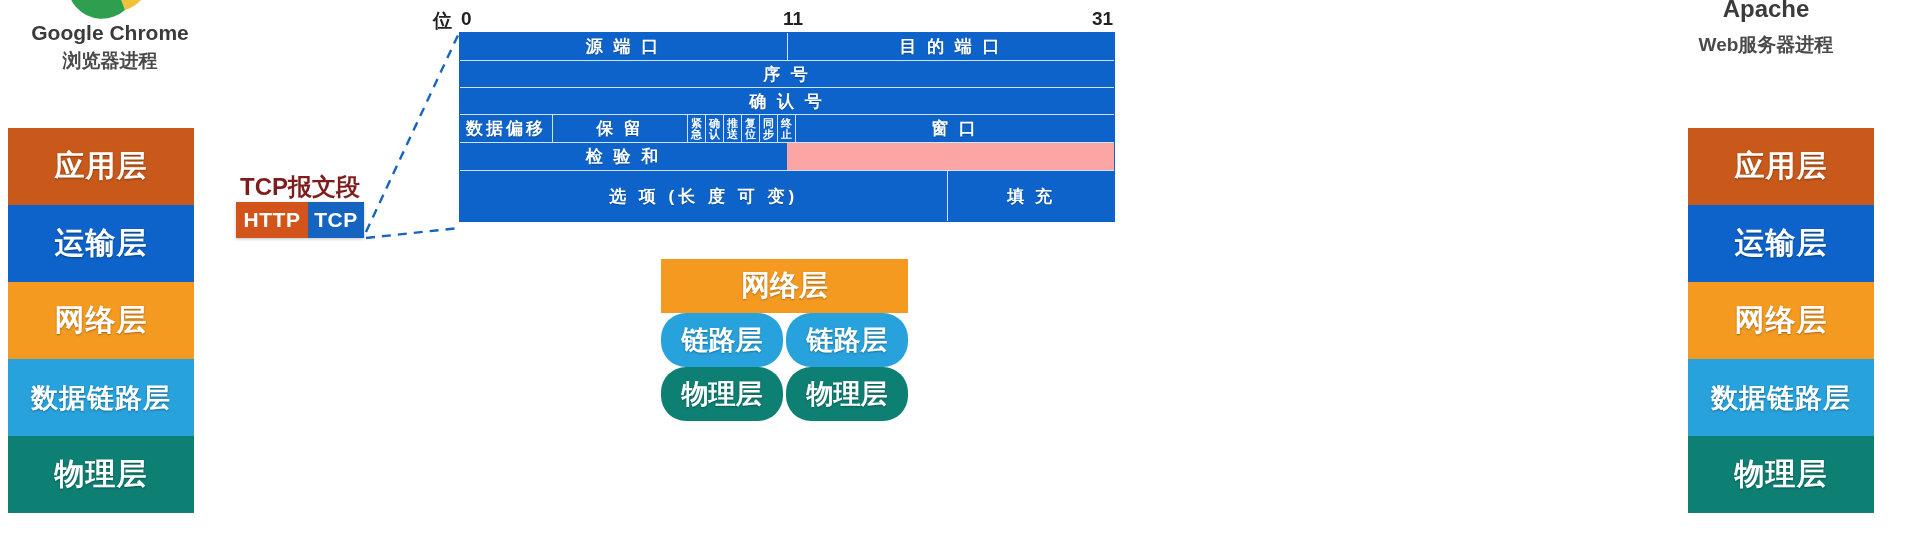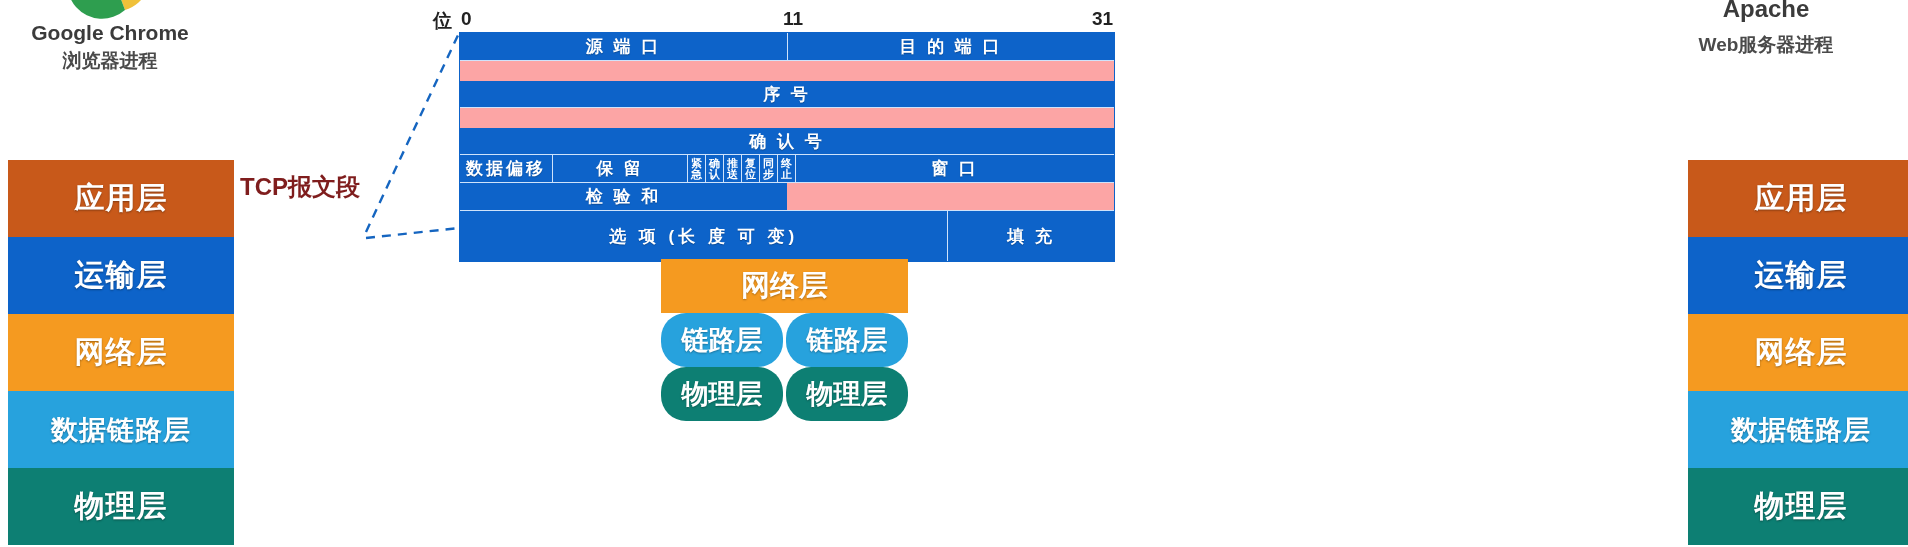--- a/index.html
+++ b/index.html
@@ -5,21 +5,21 @@
   html,body{margin:0;padding:0;}
   body{
     width:1908px;height:547px;
     background:#ffffff;
     font-family:"Liberation Sans","DejaVu Sans",sans-serif;
     position:relative;overflow:hidden;
   }
   .stage{position:absolute;left:0;top:0;width:1908px;height:547px;}
 
   
-  .stack{position:absolute;width:226px;margin-top:32px;}
+  .stack{position:absolute;width:186px;}
   .layer{
     height:77px;display:flex;align-items:center;justify-content:center;
     color:#ffffff;font-weight:bold;font-size:30px;letter-spacing:1px;
     text-shadow:0 1px 2px rgba(0,0,0,.35);
     box-sizing:border-box;
   }
   .layer.small{font-size:27px;}
 
   
   .caption{position:absolute;text-align:center;width:300px;}
@@ -53,21 +53,21 @@
   .hdr-row{display:flex;width:100%;border-bottom:1.6px solid #cfe3fb;box-sizing:border-box;}
   .hdr-row:last-child{border-bottom:none;}
   .cell{
     display:flex;align-items:center;justify-content:center;
     color:#ffffff;font-weight:bold;font-size:17px;letter-spacing:3px;
     background:#0d63c9;box-sizing:border-box;height:100%;
     text-shadow:0 1px 1px rgba(0,0,0,.25);
   }
   .cell + .cell{border-left:1.6px solid #cfe3fb;}
   .r-h28{height:28px;}
-  .r-h27{height:27px;margin-top:20px;}
+  .r-h27{height:27px;}
   .r-h28f{height:28px;}
   .r-h50{height:50px;}
   .flag{
     flex:0 0 18px;font-size:11px;line-height:11px;letter-spacing:0;
     display:flex;flex-direction:column;align-items:center;justify-content:center;
     color:#fff;font-weight:bold;background:#0d63c9;box-sizing:border-box;
   }
   .flag + .flag{border-left:1.6px solid #cfe3fb;}
   .flag span{display:block;}
   .bitword{position:absolute;font-size:19px;font-weight:bold;color:#222;}
@@ -128,20 +128,24 @@
       </div>
     <div class="layer small" style="background:#27a2dd">
         <span>数据链路层</span>
       </div>
     <div class="layer" style="background:#0d7f73">
         <span>物理层</span>
       </div>
   </div>
 
   <div class="seg-label" style="left:240px;top:171px;">TCP报文段</div>
+  <div class="seg-boxes" style="left:236px;top:202px;">
+    <div class="seg-http">HTTP</div>
+    <div class="seg-tcp">TCP</div>
+  </div>
 
   <div class="bitword" style="left:433px;top:8px;">位</div>
   <div class="bitword" style="left:461px;top:8px;">0</div>
   <div class="bitword" style="left:783px;top:8px;">11</div>
   <div class="bitword" style="left:1092px;top:8px;">31</div>
 
   <div class="hdr">
 
     <div class="hdr-row r-h28">
       <div class="cell" style="flex:0 0 50%">源 端 口</div>

